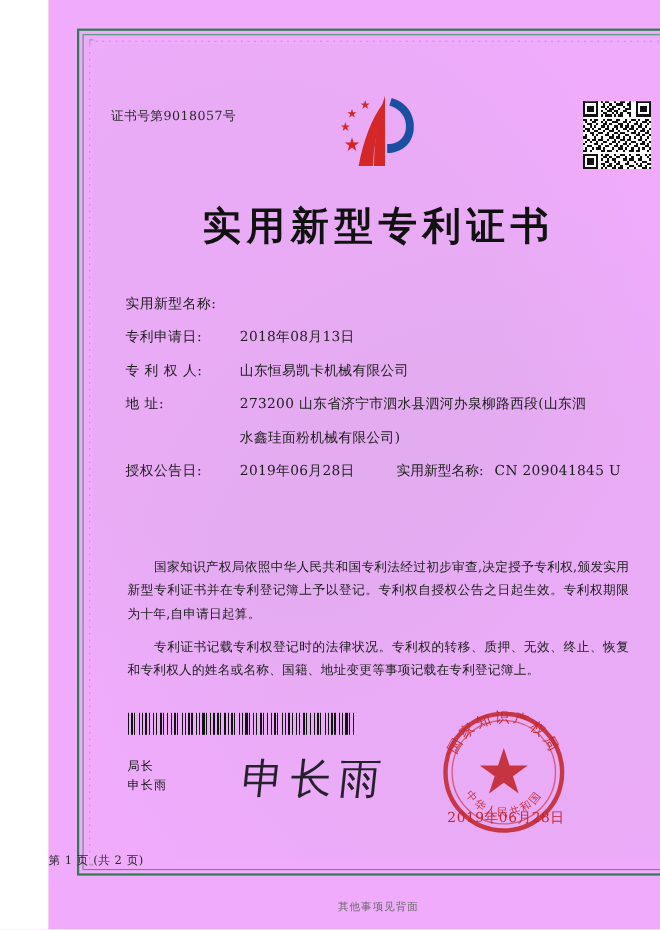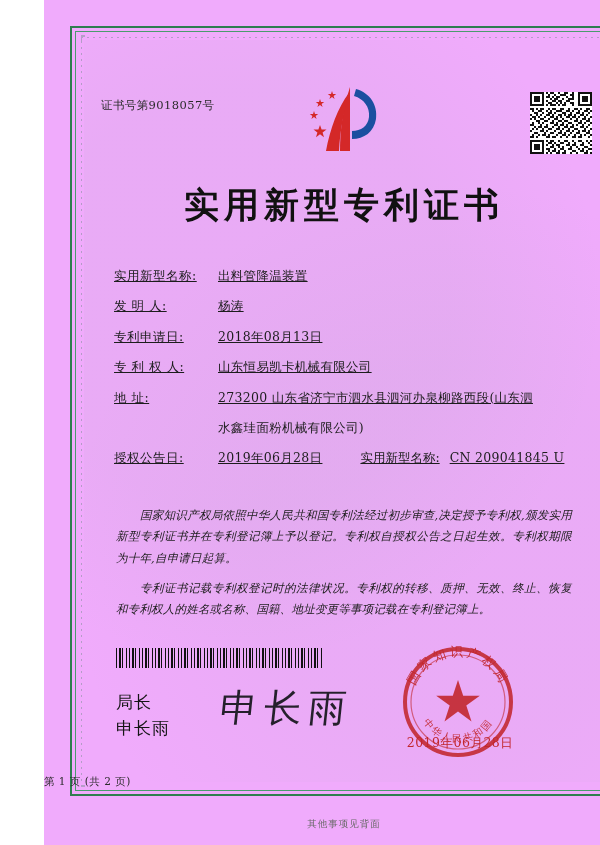--- a/index.html
+++ b/index.html
@@ -123,21 +123,20 @@
     width: 470px;
     font-family: "DejaVu Serif", "Liberation Serif", serif;
     font-size: 12.5px;
     color: #1d1d1d;
   }
   .field-row {
     display: flex;
     align-items: flex-start;
     margin-bottom: 13.5px;
     line-height: 1.35;
-    text-decoration: underline;
   }
   .field-label {
     width: 104px;
     flex: 0 0 104px;
     letter-spacing: 0.5px;
     white-space: nowrap;
   }
   .field-value {
     flex: 1 1 auto;
     letter-spacing: 0.3px;
@@ -160,21 +159,20 @@
   .paragraphs {
     position: absolute;
     left: 72px; top: 505px;
     width: 456px;
     font-family: "DejaVu Serif", "Liberation Serif", serif;
     font-size: 11.5px;
     line-height: 1.85;
     color: #1d1d1d;
     text-align: justify;
     letter-spacing: 0.2px;
-    font-style: italic;
   }
   .paragraphs p { margin: 0 0 9px 0; text-indent: 24px; }
 
   
   .barcode {
     position: absolute;
     left: 72px; top: 648px;
     width: 206px;
     height: 20px;
     background-image: repeating-linear-gradient(
@@ -183,22 +181,22 @@
       #111 3px 5px, transparent 5px 6px,
       #111 6px 7px, transparent 7px 10px,
       #111 10px 11px, transparent 11px 13px
     );
   }
 
   
   .sig-label {
     position: absolute;
     left: 72px; top: 690px;
-    font-family: Liberation Sans, sans-serif;
-    font-size: 17px;
+    font-family: Liberation Mono, monospace;
+    font-size: 11px;
     letter-spacing: 1px;
     line-height: 1.55;
     color: #151515;
   }
   .sig-handwriting {
     position: absolute;
     left: 176px; top: 683px;
     font-family: "DejaVu Serif", "Liberation Serif", serif;
     font-size: 38px;
     color: #15151b;
@@ -522,27 +520,22 @@
       </g>
     </svg>
   </div>
 
   <div class="title">实用新型专利证书</div>
 
   <div class="fields">
 
     <div class="field-row">
       <div class="field-label">实用新型名称:</div>
-      <div class="field-value">出料管降温装置</div>
     </div>
 
-    <div class="field-row">
-      <div class="field-label">发 明 人:</div>
-      <div class="field-value">杨涛</div>
-    </div>
 
 
     <div class="field-row">
       <div class="field-label">专利申请日:</div>
       <div class="field-value">2018年08月13日</div>
     </div>
 
     <div class="field-row">
       <div class="field-label">专 利 权 人:</div>
       <div class="field-value">山东恒易凯卡机械有限公司</div>

